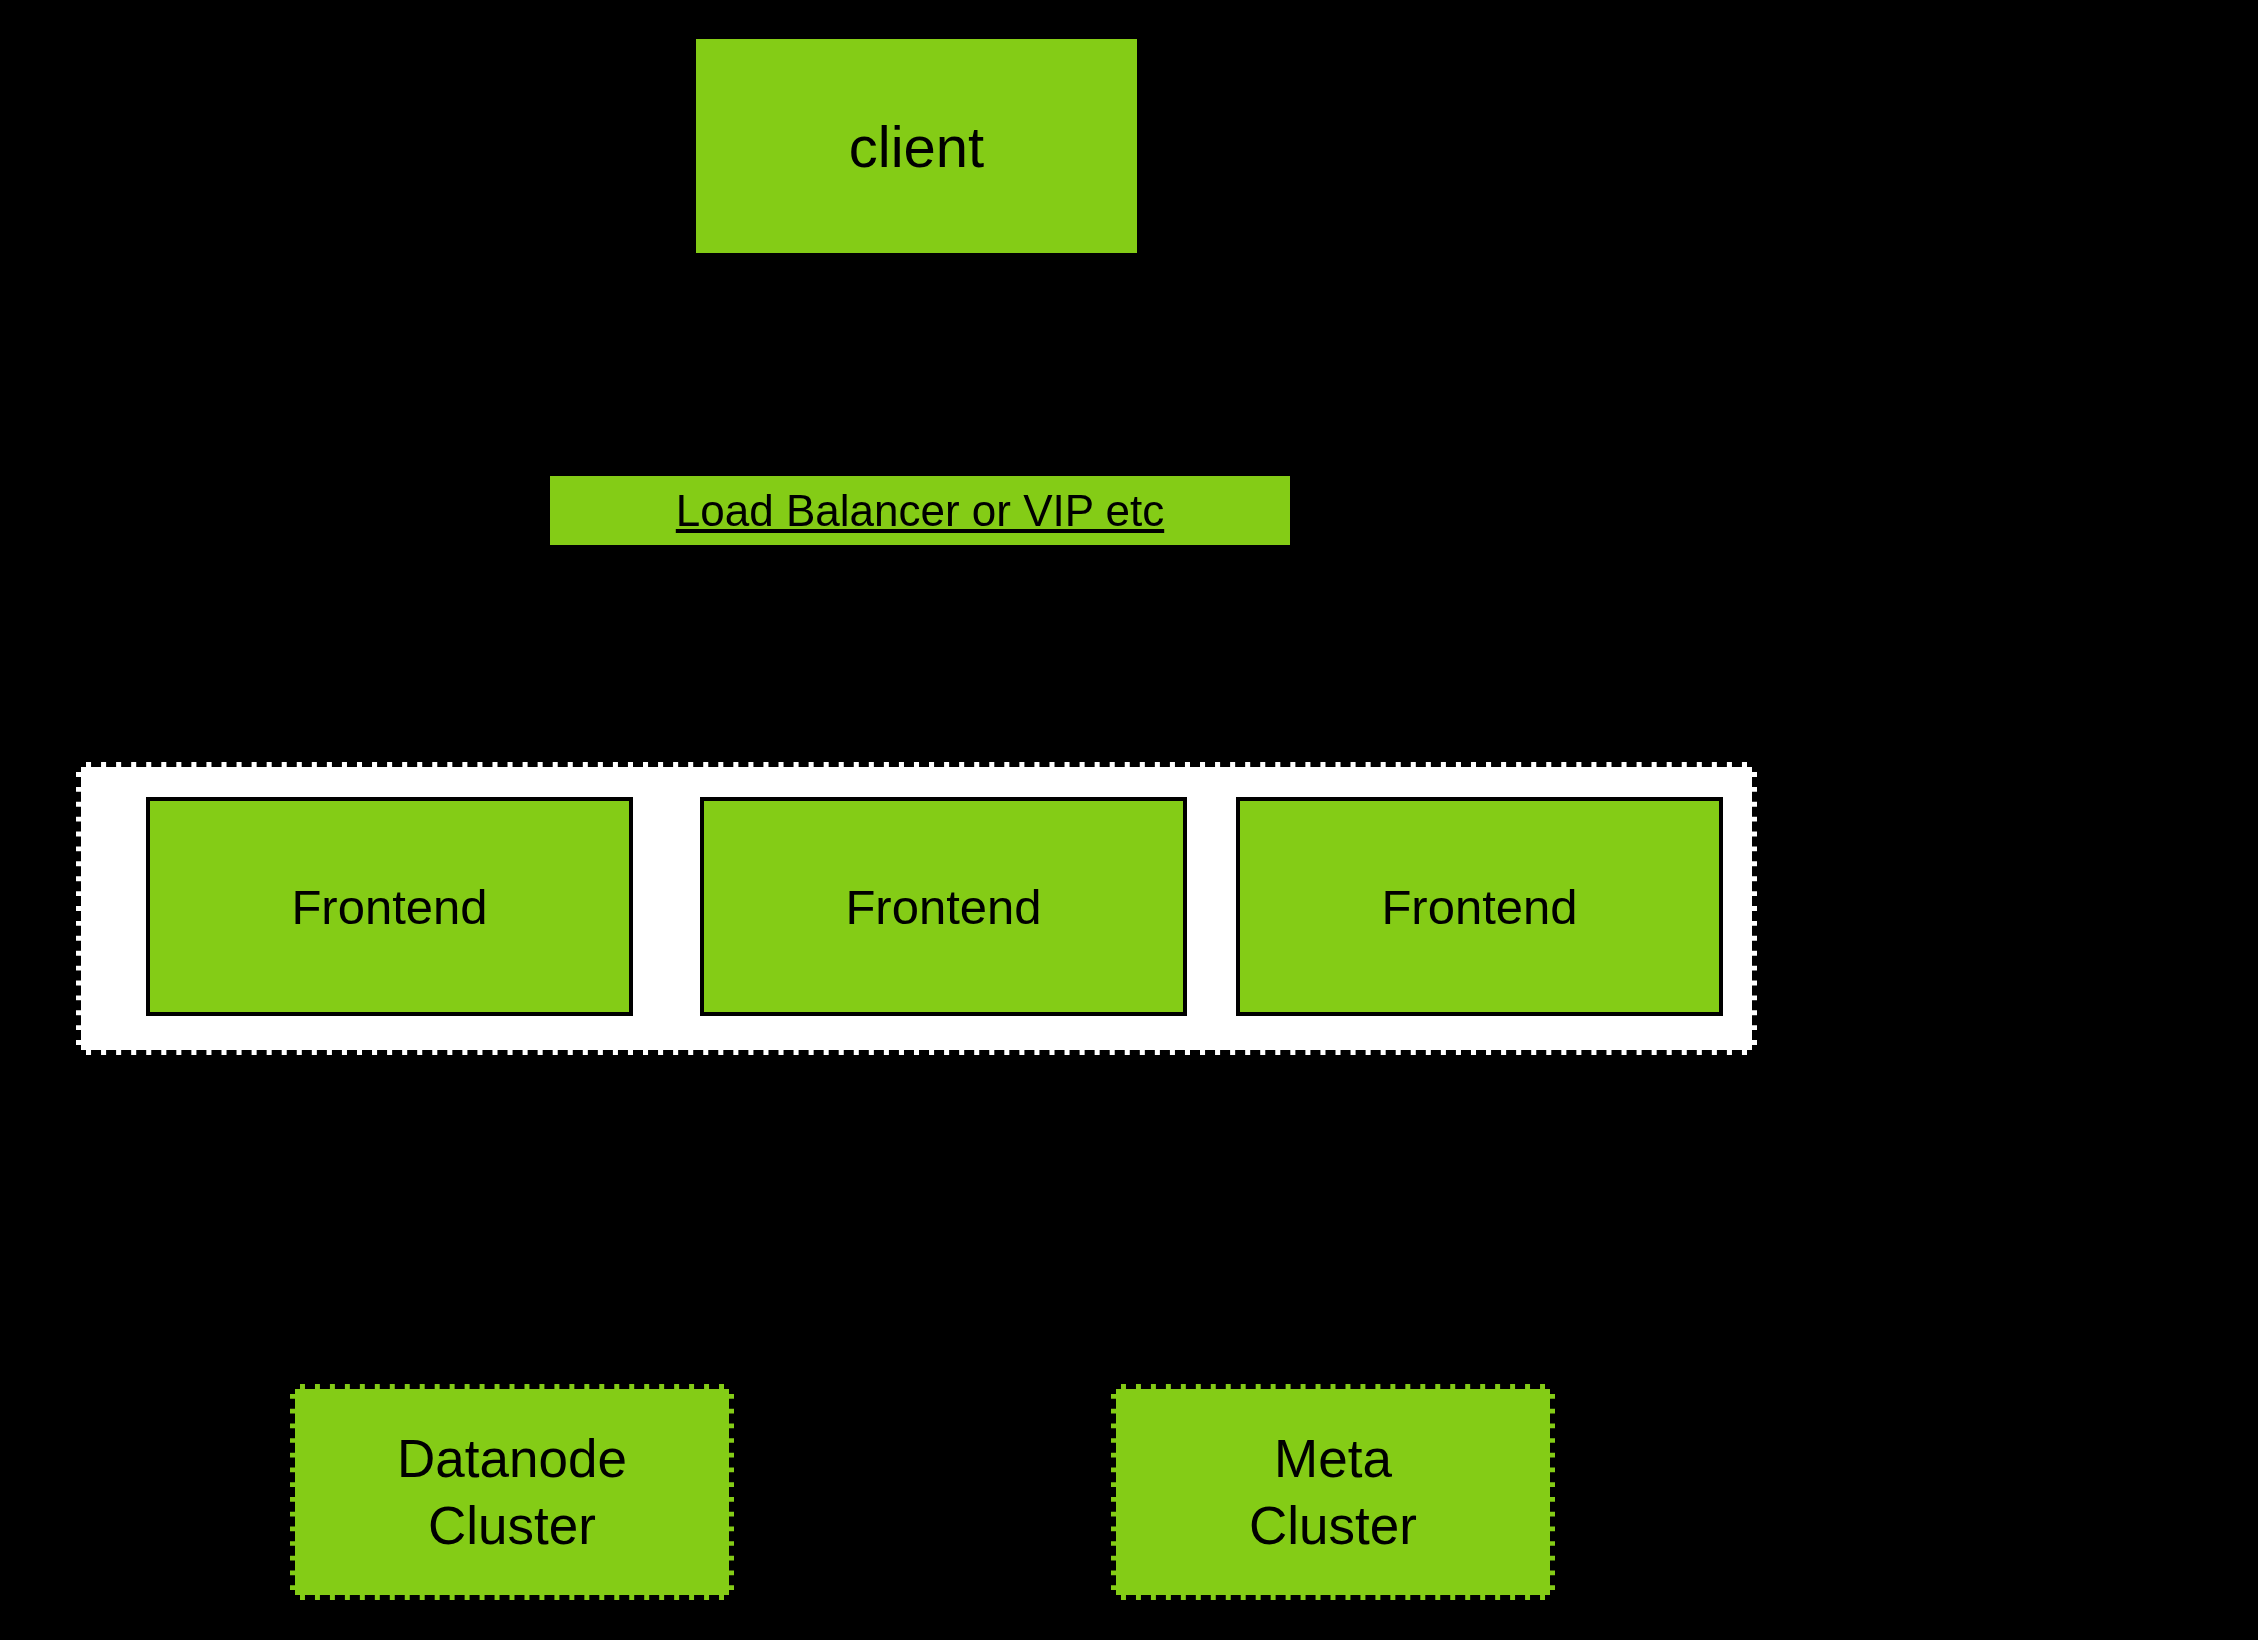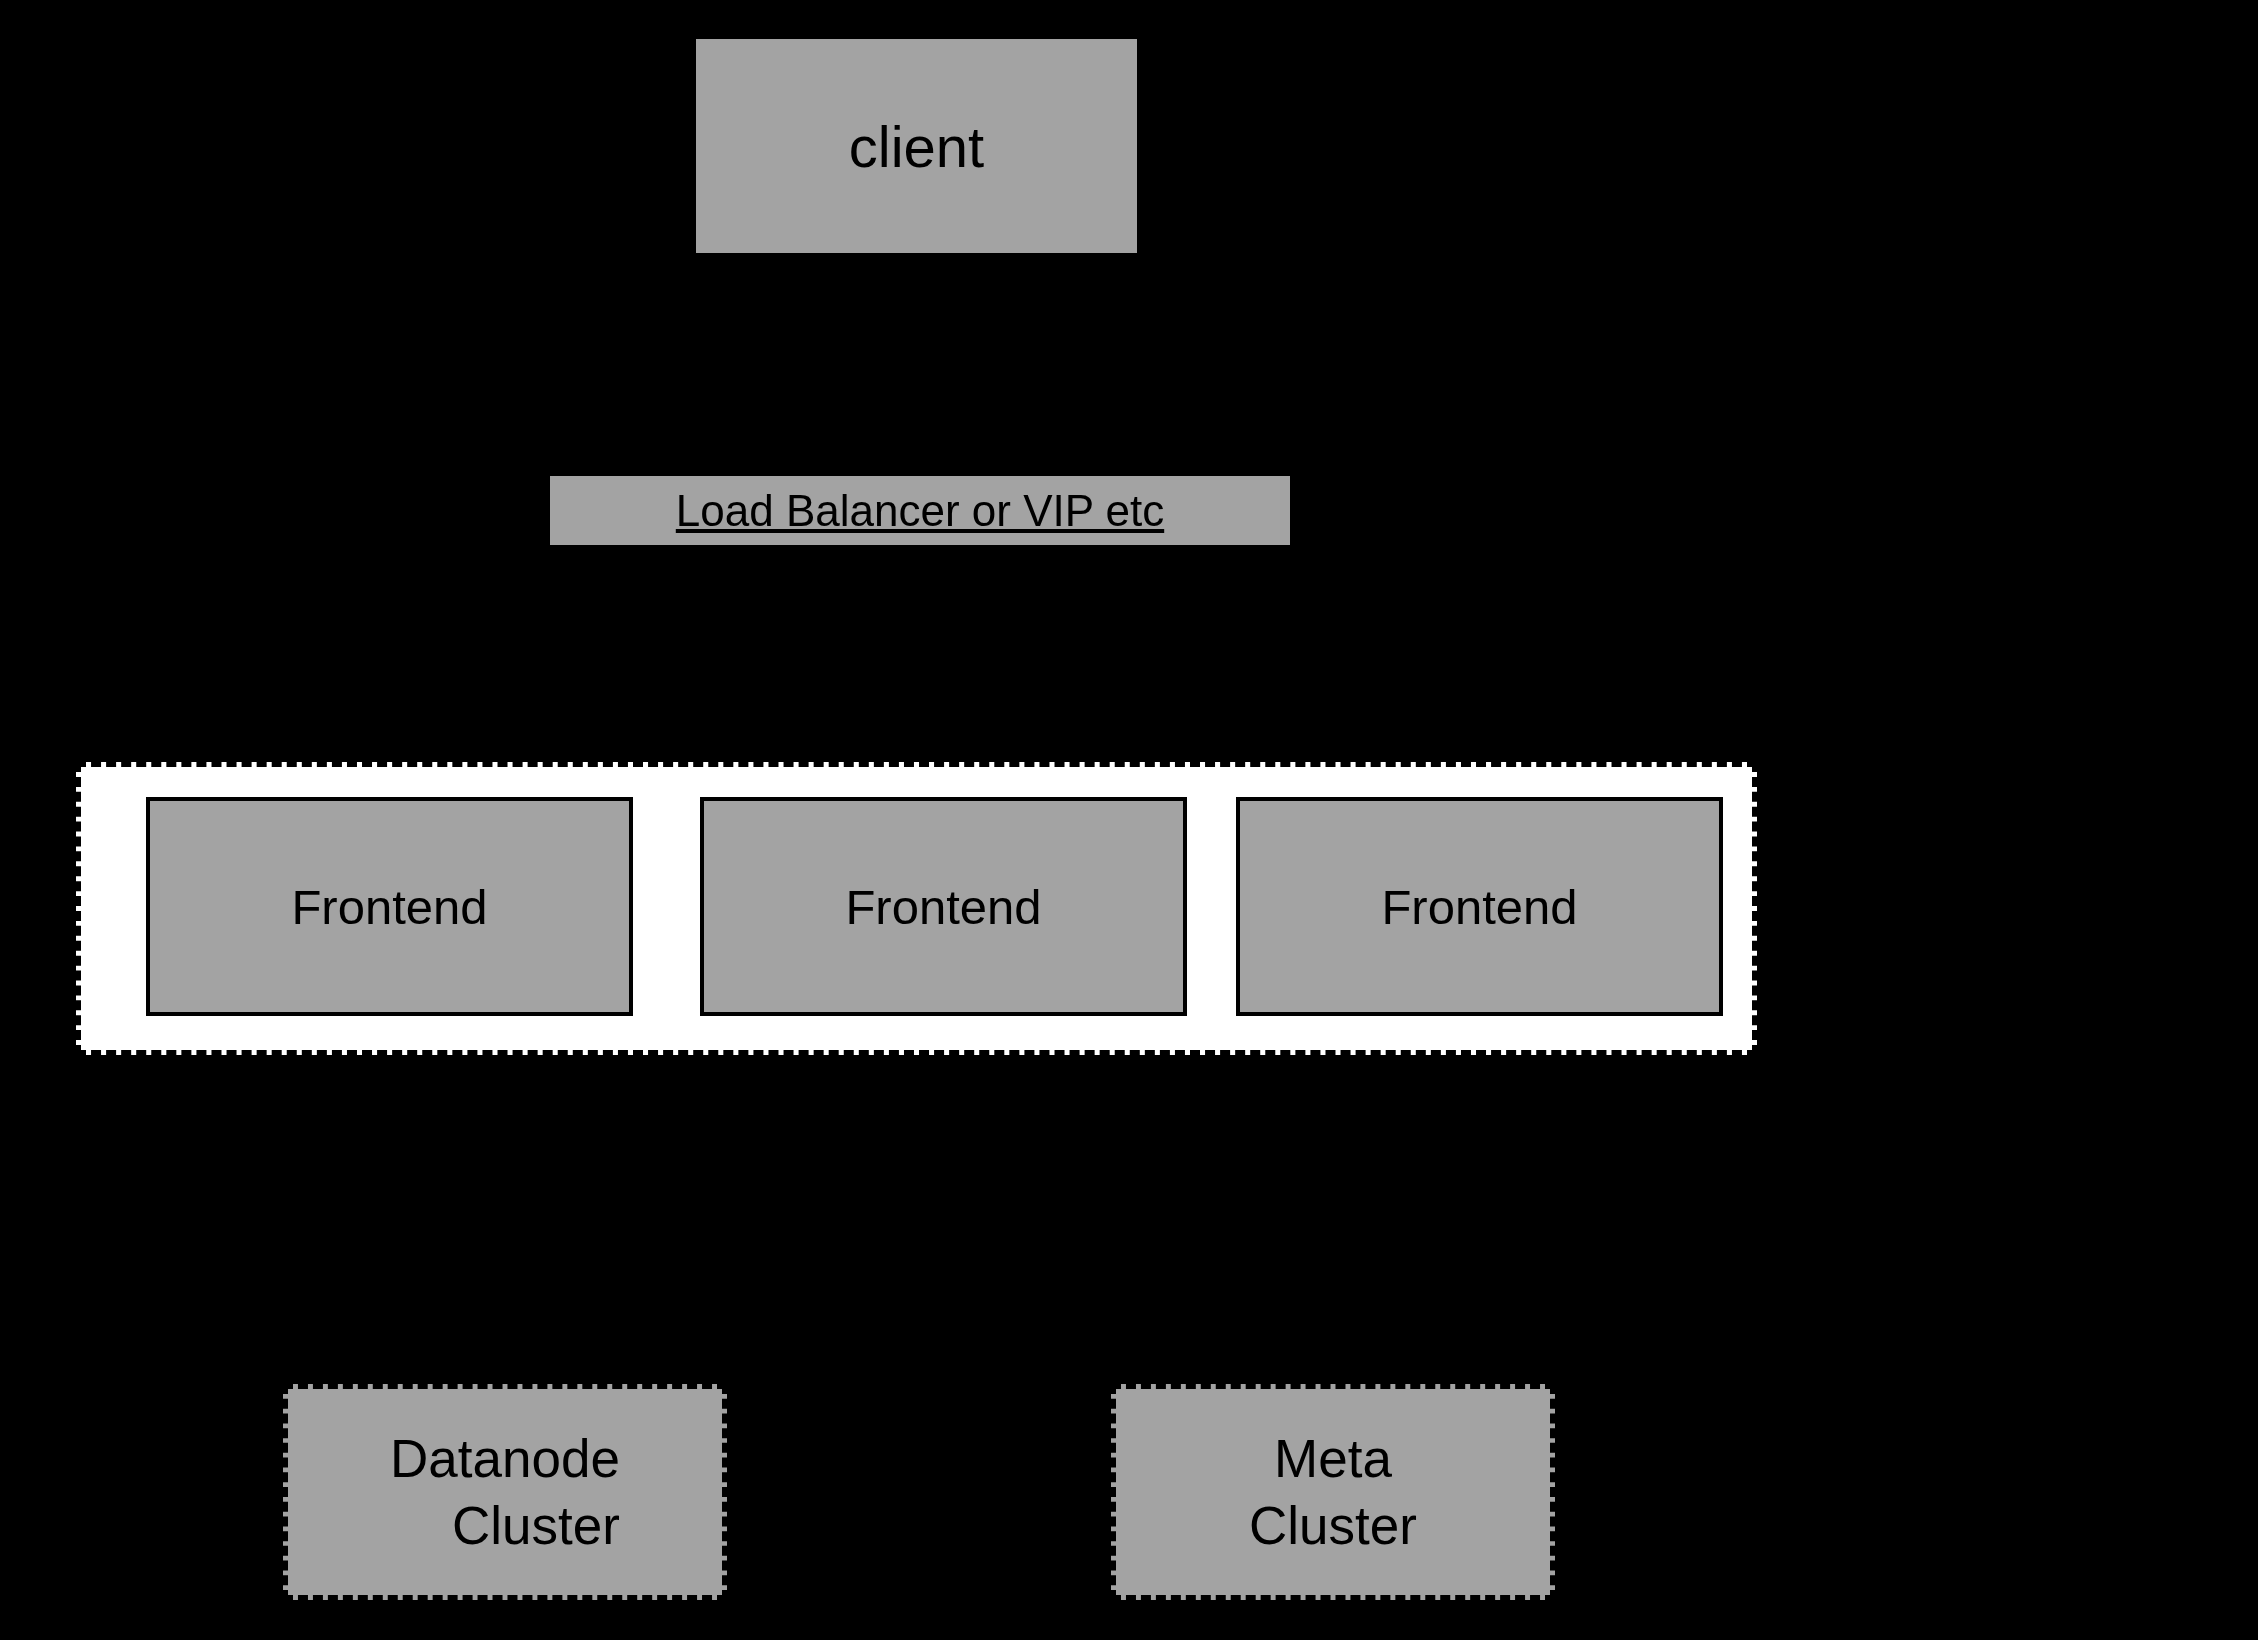--- a/index.html
+++ b/index.html
@@ -10,21 +10,21 @@
     width: 2258px;
     height: 1640px;
     background: #000000;
     position: relative;
     overflow: hidden;
     font-family: "Liberation Sans", sans-serif;
     color: #000000;
   }
   .node {
     position: absolute;
-    background: #a3a3a3;
+    background: #84cc16;
     color: #000000;
     display: flex;
     align-items: center;
     justify-content: center;
     text-align: center;
     box-sizing: border-box;
   }
   
   .client-node {
     left: 696px;
@@ -67,21 +67,21 @@
   
   .cluster-node {
     top: 1384px;
     width: 444px;
     height: 216px;
     border: 5.5px dashed #000000;
     font-size: 53px;
     line-height: 1.27;
     white-space: pre-line;
   }
-  .cluster-datanode { left: 283px; text-align: right; }
+  .cluster-datanode { left: 290px; }
   .cluster-meta { left: 1111px; text-align: center; }
 </style>
 </head>
 <body>
 
 <div class="node client-node">
   <span>client</span>
 </div>
 
 <div class="node lb-node">

